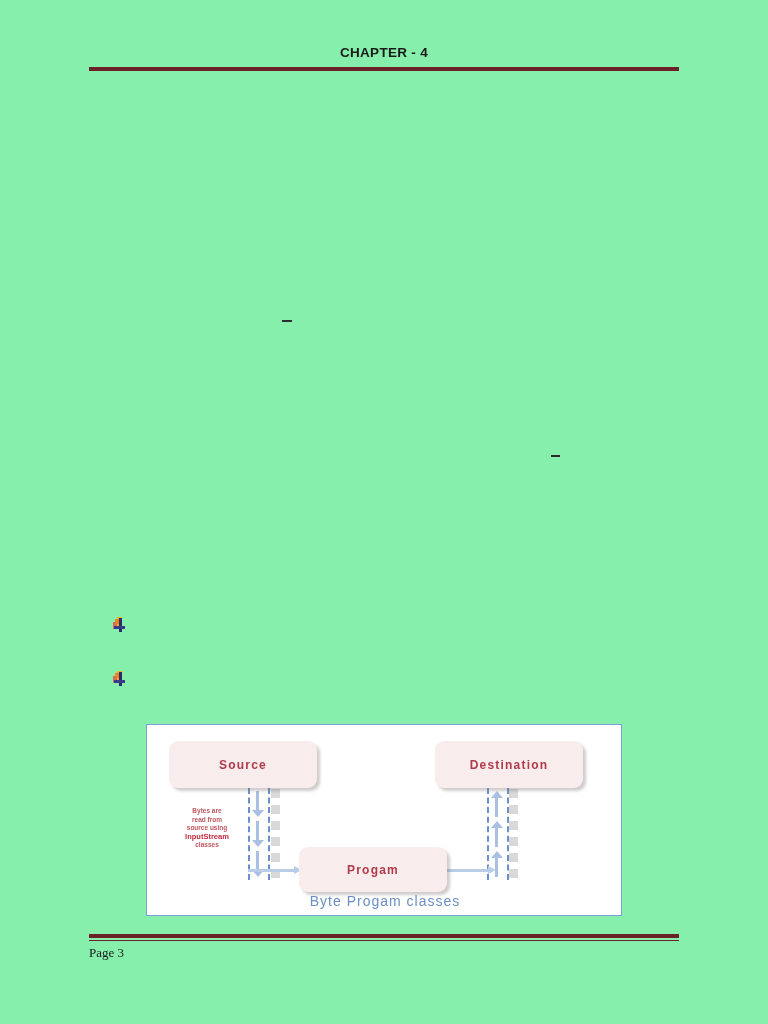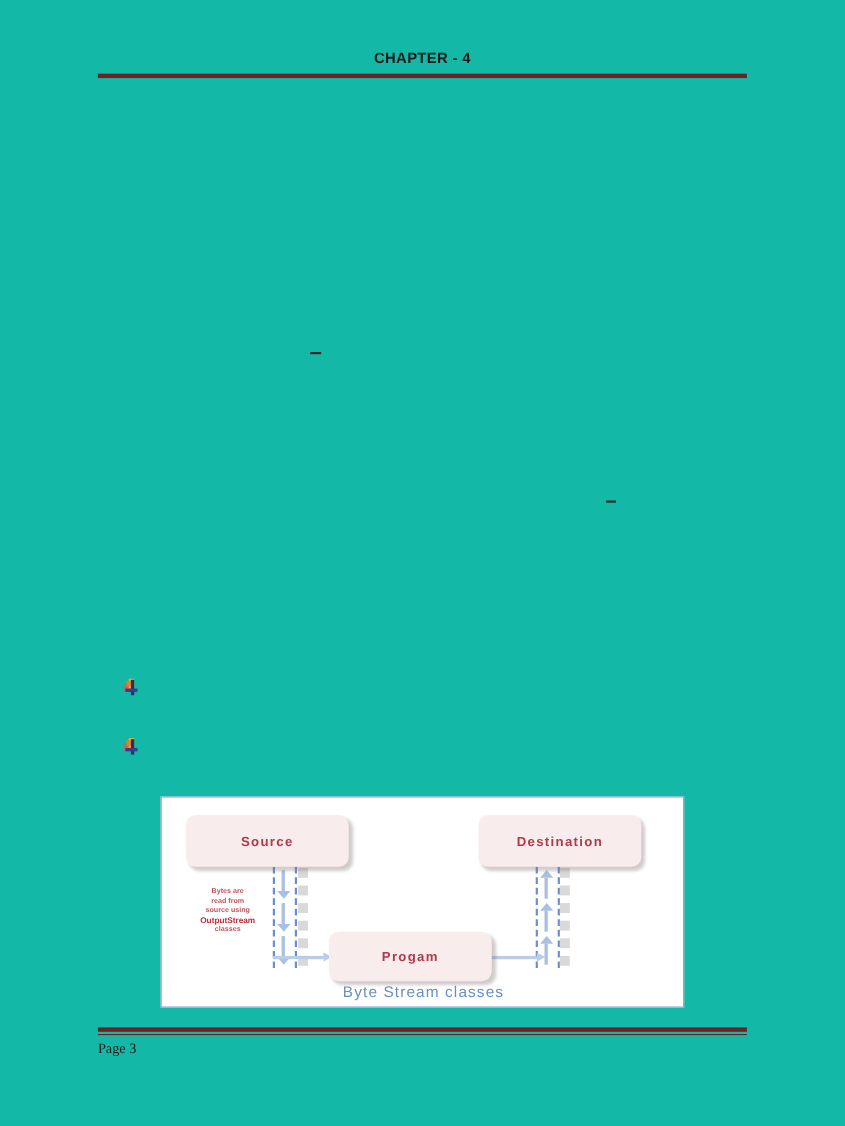--- a/index.html
+++ b/index.html
@@ -13,21 +13,21 @@
     position: relative;
     overflow: hidden;
     font-family: "Liberation Serif", "DejaVu Serif", serif;
   }
 
   .page {
     position: absolute;
     left: 0; top: 0;
     width: 768px;
     height: 1024px;
-    background: #14b8a6;
+    background: #86efac;
   }
 
   
   .header {
     position: absolute;
     left: 89px;
     top: 45px;
     width: 590px;
     height: 32px;
   }
@@ -397,26 +397,26 @@
         <span class="node-label">Destination</span>
       </div>
       <div class="node node-program">
         <span class="node-label">Progam</span>
       </div>
 
       <div class="side-text side-left">
         <div>Bytes are</div>
         <div>read from</div>
         <div>source using</div>
-        <div class="strong">OutputStream</div>
+        <div class="strong">InputStream</div>
         <div>classes</div>
       </div>
 
 
-      <div class="fig-caption">Byte Stream classes</div>
+      <div class="fig-caption">Byte Progam classes</div>
 
     </div>
   </div>
 
   <div class="footer">
     <div class="footer-rule-thick"></div>
     <div class="footer-rule-thin"></div>
     <div class="footer-row">
       <span class="footer-right">Page 3</span>
     </div>

